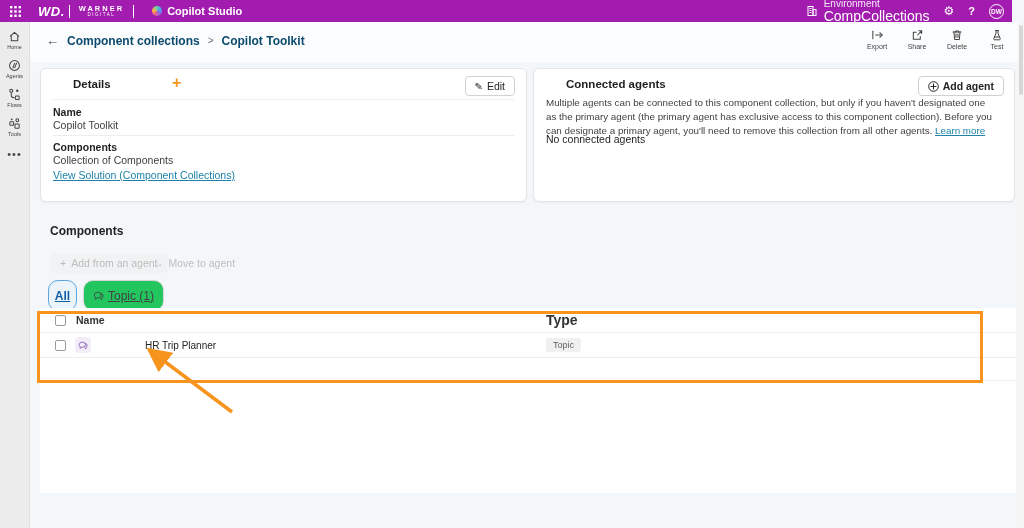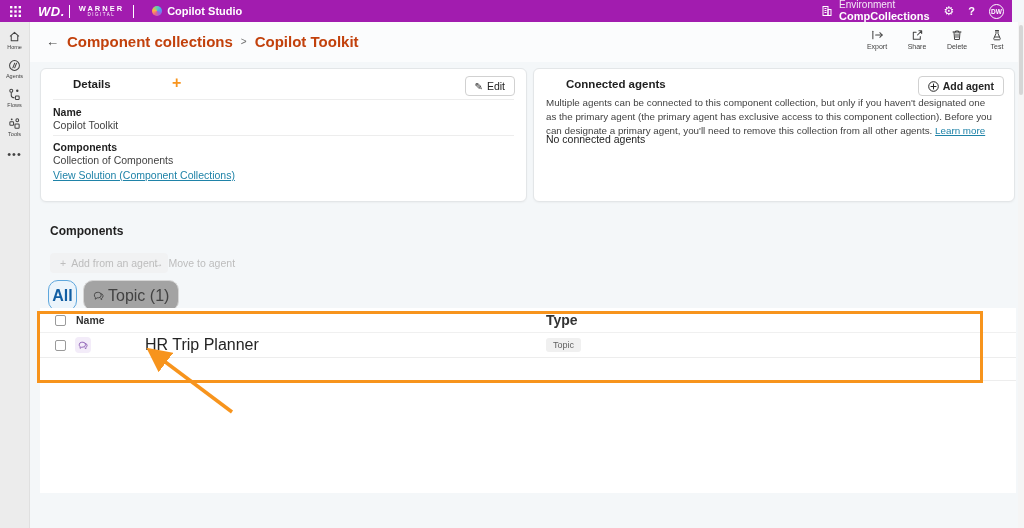--- a/index.html
+++ b/index.html
@@ -16,37 +16,37 @@
   .logo-box { color:#fff; text-align:center; line-height:1; padding:0 9px; border-left:1px solid #fff; border-right:1px solid #fff; }
   .logo-box .l1 { font-size:7.5px; letter-spacing:2px; font-weight:600; }
   .logo-box .l2 { font-size:4.5px; letter-spacing:1.5px; margin-top:1px; }
   .copilot-brand { display:flex; align-items:center; gap:5px; margin-left:18px; }
   .copilot-logo { width:10px; height:10px; border-radius:50%; background:conic-gradient(from 210deg,#e8618c,#ffb340,#64d3a7,#4aa3f0,#9b5de5,#e8618c); }
   .copilot-name { color:#fff; font-size:11px; font-weight:700; }
   .header-right { margin-left:auto; display:flex; align-items:center; gap:14px; padding-right:8px; }
   .env-block { display:flex; align-items:center; gap:6px; color:#fff; cursor:pointer; }
   .env-text { display:flex; flex-direction:column; line-height:1.1; }
   .env-label { font-size:10px; opacity:.9; }
-  .env-name { font-size:11px; font-weight:700; }
+  .env-name { font-size:14px; font-weight:400; }
   .hdr-icon { color:#fff; font-size:12px; line-height:1; cursor:pointer; }
   .help-icon { font-size:11px; font-weight:700; }
   .avatar { width:15px; height:15px; border-radius:50%; border:1px solid #fff; color:#fff; font-size:6.5px; font-weight:700; display:flex; align-items:center; justify-content:center; cursor:pointer; }
 
   
   .sidebar { position:absolute; top:22px; left:0; width:30px; height:506px; background:#ececec; border-right:1px solid #e0e0e0; display:flex; flex-direction:column; align-items:center; padding-top:8px; z-index:10; }
   .side-item { width:30px; display:flex; flex-direction:column; align-items:center; gap:1px; margin-bottom:9px; cursor:pointer; color:#424242; }
   .side-item svg { display:block; }
   .side-label { font-size:5.5px; color:#424242; }
   .side-more { font-size:11px; color:#424242; letter-spacing:1px; margin-top:2px; cursor:pointer; }
 
   
   .topstrip { position:absolute; top:22px; left:30px; width:994px; height:40px; background:#fbfcfd; }
   .breadcrumb { position:absolute; top:33px; left:46px; display:flex; align-items:center; gap:8px; }
   .back-arrow { font-size:13px; color:#424242; cursor:pointer; }
-  .crumb { font-size:15px; font-weight:700; color:#c2410c; cursor:pointer; }
+  .crumb { font-size:12px; font-weight:700; color:#0c4a6e; cursor:pointer; }
   .crumb-sep { font-size:10px; color:#707070; }
 
   
   .page-toolbar { position:absolute; top:29px; right:12px; display:flex; gap:10px; }
   .tb-btn { width:30px; display:flex; flex-direction:column; align-items:center; gap:2px; cursor:pointer; }
   .tb-btn svg { display:block; }
   .tb-label { font-size:7px; color:#424242; }
 
   
   .card { position:absolute; background:#fff; border:1px solid #e3e6e8; border-radius:6px; box-shadow:0 1px 2px rgba(0,0,0,.04); }
@@ -61,37 +61,37 @@
   .sol-link { position:absolute; left:12px; top:100px; font-size:10.5px; color:#1f83a8; text-decoration:underline; cursor:pointer; }
   .agents-desc { position:absolute; top:27px; left:12px; width:452px; font-size:9.8px; line-height:1.45; color:#424242; }
   .learn-more { color:#1f83a8; text-decoration:underline; cursor:pointer; }
   .add-agent-btn { position:absolute; top:7px; right:10px; height:20px; padding:0 9px; border:1px solid #d1d1d1; border-radius:4px; background:#fff; display:flex; align-items:center; gap:4px; font-size:10.5px; font-weight:600; color:#242424; cursor:pointer; }
   .no-agents { position:absolute; top:64px; left:12px; font-size:10.5px; color:#242424; }
 
   
   .components-title { position:absolute; top:224px; left:50px; font-size:12px; font-weight:700; color:#1f1f1f; }
   .btn-disabled { position:absolute; top:253px; left:50px; height:20px; padding:0 10px; background:#f1f2f3; border-radius:4px; display:flex; align-items:center; gap:5px; font-size:10.5px; color:#bdbdbd; cursor:default; }
   .btn-disabled-text { position:absolute; top:253px; left:153px; height:20px; display:flex; align-items:center; gap:5px; font-size:10.5px; color:#bdbdbd; cursor:default; }
-  .pill { position:absolute; top:280px; height:31px; border-radius:10px; display:flex; align-items:center; justify-content:center; gap:4px; font-size:16px; cursor:pointer; }
+  .pill { position:absolute; top:280px; height:31px; border-radius:10px; display:flex; align-items:center; justify-content:center; gap:4px; font-size:12px; cursor:pointer;text-decoration:underline; }
   .pill-all { left:48px; width:29px; border:1px solid #5ea7dd; background:#ebf4fb; color:#115ea3; font-weight:600; }
-  .pill-topic { left:83px; padding:0 9px; border:1px solid #d6d6d6; background:#a3a3a3; color:#424242; }
+  .pill-topic { left:83px; padding:0 9px; border:1px solid #d6d6d6; background:#22c55e; color:#424242; }
   .search-box { position:absolute; top:280px; left:866px; width:150px; height:20px; border:1px solid #cfcfcf; border-radius:3px; background:#fff; display:flex; align-items:center; gap:5px; padding:0 7px; }
   .search-box input { border:none; outline:none; width:115px; font-size:10px; color:#424242; font-family:inherit; background:transparent; }
   .search-box input::placeholder { color:#767676; }
 
   
   .table-area { position:absolute; top:308px; left:40px; width:976px; height:185px; background:#fff; }
   .t-row { position:absolute; left:0; width:100%; display:flex; align-items:center; }
   .t-head { top:0; height:25px; border-bottom:1px solid #f0f0f0; }
   .t-data { top:25px; height:25px; border-bottom:1px solid #ededed; cursor:pointer; }
   .t-empty { top:50px; height:23px; border-bottom:1px solid #ededed; }
   .chk { width:11px; height:11px; border:1px solid #9a9a9a; border-radius:2px; background:#fff; margin-left:15px; cursor:pointer; flex:none; }
   .col-name-h { margin-left:10px; font-size:10.5px; font-weight:700; color:#333; }
   .topic-badge-icon { width:16px; height:16px; border-radius:4px; background:#f3ecf9; display:flex; align-items:center; justify-content:center; margin-left:9px; flex:none; }
-  .cell-name { margin-left:6px; font-size:16px; color:#242424;padding-left:48px; }
+  .cell-name { margin-left:6px; font-size:10px; color:#242424;padding-left:48px; }
   .col-type-h { position:absolute; left:506px; font-size:14px; font-weight:700; color:#333; }
   .type-chip { position:absolute; left:506px; background:#f0f0f0; border-radius:3px; padding:2px 7px; font-size:9px; color:#616161; }
 
   
   .anno-rect { position:absolute; top:311px; left:37px; width:946px; height:72px; border:3px solid #f7941d; pointer-events:none; z-index:30; }
   .anno-plus { position:absolute; top:74px; left:172px; color:#f7941d; font-size:16px; font-weight:700; pointer-events:none; z-index:30; }
   .anno-arrow { position:absolute; top:0; left:0; width:1024px; height:528px; pointer-events:none; z-index:31; }
 
   
   .scrollbar { position:absolute; top:22px; right:0; width:6px; height:506px; background:#f5f5f5; }

